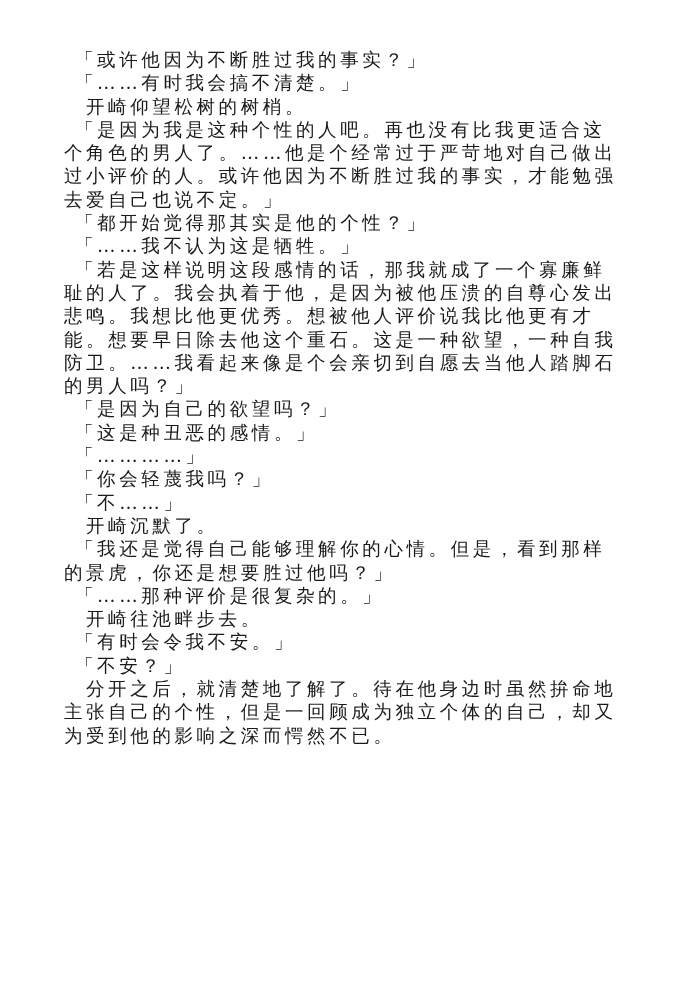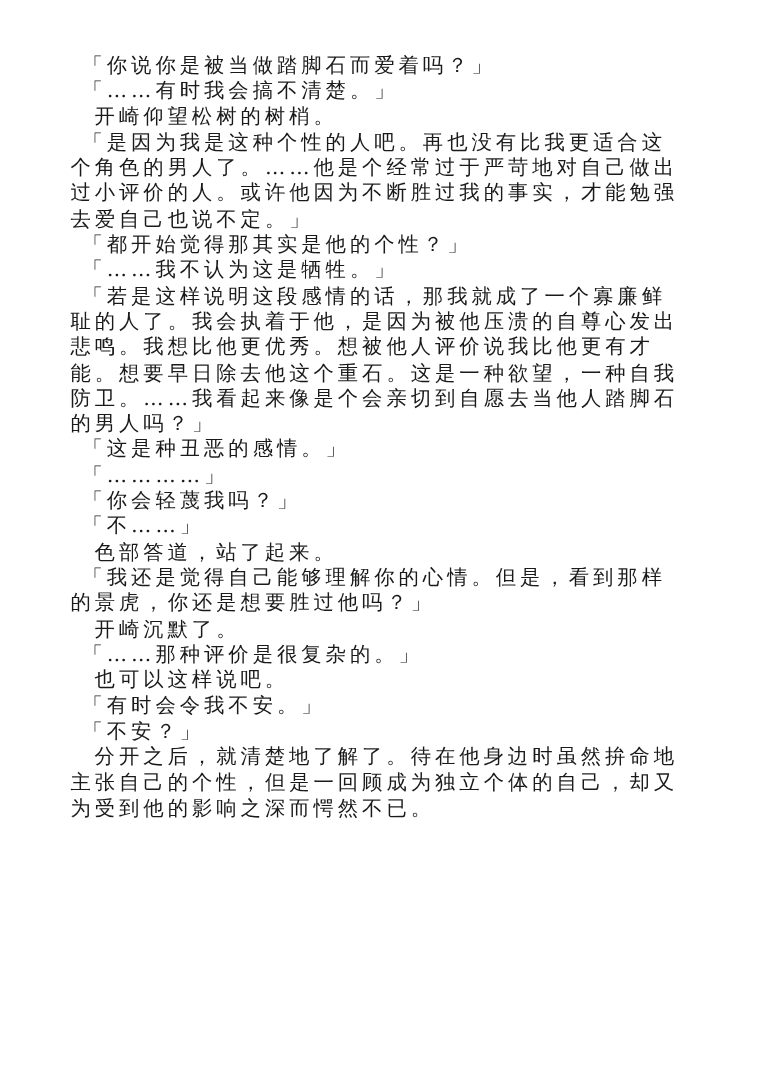--- a/index.html
+++ b/index.html
@@ -16,33 +16,33 @@
     letter-spacing: 3.6px;
   }
   .para { margin: 0; text-indent: 0; white-space: normal; word-break: break-all; }
   .para.indent-narrative { text-indent: 22px; }
   .para.indent-dialog { text-indent: 11px; }
 </style>
 </head>
 <body>
 
 <div class="page">
-  <p class="para indent-dialog">「你说你是被当做踏脚石而爱着吗？」</p>
+  <p class="para indent-dialog">「或许他因为不断胜过我的事实？」</p>
   <p class="para indent-dialog">「……有时我会搞不清楚。」</p>
   <p class="para indent-narrative">开崎仰望松树的树梢。</p>
   <p class="para indent-dialog">「是因为我是这种个性的人吧。再也没有比我更适合这个角色的男人了。……他是个经常过于严苛地对自己做出过小评价的人。或许他因为不断胜过我的事实，才能勉强去爱自己也说不定。」</p>
   <p class="para indent-dialog">「都开始觉得那其实是他的个性？」</p>
   <p class="para indent-dialog">「……我不认为这是牺牲。」</p>
   <p class="para indent-dialog">「若是这样说明这段感情的话，那我就成了一个寡廉鲜耻的人了。我会执着于他，是因为被他压溃的自尊心发出悲鸣。我想比他更优秀。想被他人评价说我比他更有才能。想要早日除去他这个重石。这是一种欲望，一种自我防卫。……我看起来像是个会亲切到自愿去当他人踏脚石的男人吗？」</p>
+  <p class="para indent-dialog">「是因为自己的欲望吗？」</p>
   <p class="para indent-dialog">「这是种丑恶的感情。」</p>
   <p class="para indent-dialog">「…………」</p>
   <p class="para indent-dialog">「你会轻蔑我吗？」</p>
   <p class="para indent-dialog">「不……」</p>
-  <p class="para indent-narrative">色部答道，站了起来。</p>
+  <p class="para indent-narrative">开崎沉默了。</p>
   <p class="para indent-dialog">「我还是觉得自己能够理解你的心情。但是，看到那样的景虎，你还是想要胜过他吗？」</p>
-  <p class="para indent-narrative">开崎沉默了。</p>
   <p class="para indent-dialog">「……那种评价是很复杂的。」</p>
-  <p class="para indent-narrative">也可以这样说吧。</p>
+  <p class="para indent-narrative">开崎往池畔步去。</p>
   <p class="para indent-dialog">「有时会令我不安。」</p>
   <p class="para indent-dialog">「不安？」</p>
   <p class="para indent-narrative">分开之后，就清楚地了解了。待在他身边时虽然拚命地主张自己的个性，但是一回顾成为独立个体的自己，却又为受到他的影响之深而愕然不已。</p>
 
 </div>
 
 </body></html>

